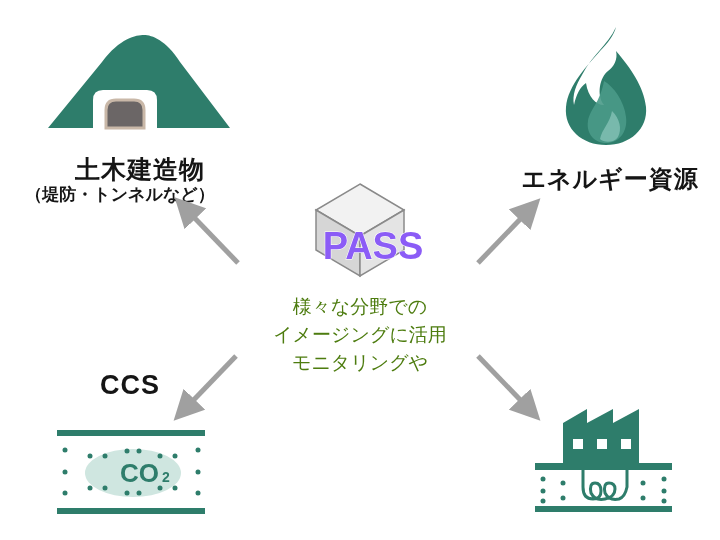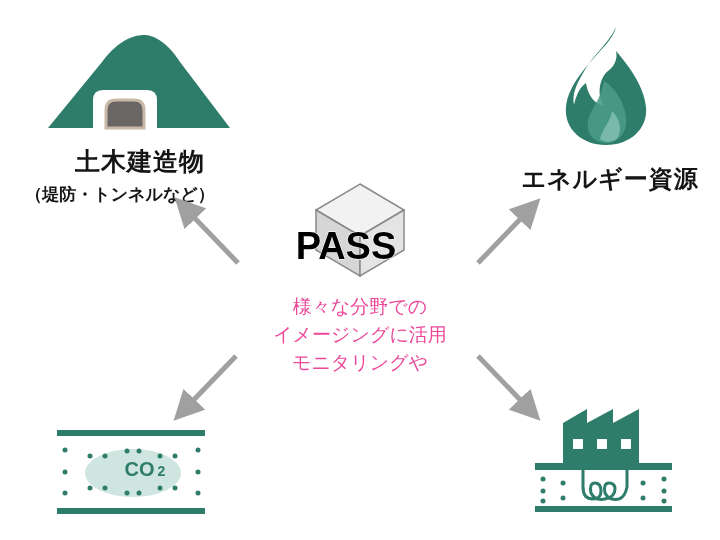--- a/index.html
+++ b/index.html
@@ -22,73 +22,74 @@
       white-space: nowrap;
       color: #151515;
     }
     .title-lg { font-size: 25px; letter-spacing: 1px; }
     .title-sm { font-size: 17px; letter-spacing: 0.5px; margin-top: 8px; }
     .center-text {
       font-size: 19px;
       line-height: 28px;
       text-align: center;
       white-space: nowrap;
-      color: #ec4899;
+      color: #4d7c0f;
     }
     svg { display: block; overflow: visible; }
   </style>
 </head>
 <body>
 
 <div class="abs" style="left:40px; top:30px; width:200px; height:170px;">
   <svg class="abs" style="left:0; top:0;" width="200" height="110" viewBox="0 0 200 110">
     <path d="M8 98 L62 32 C80 8 96 5 104 5 C112 5 126 10 140 32 L190 98 Z" fill="#2e7d6b"></path>
     <path d="M53 98 L53 70 Q53 60 63 60 L107 60 Q117 60 117 70 L117 98 Z" fill="#ffffff"></path>
     <path d="M66 98 L66 80 Q66 70 76 70 L94 70 Q104 70 104 80 L104 98 Z" fill="#6b6666" stroke="#c9b8a8" stroke-width="3"></path>
   </svg>
-  <div class="abs label title-lg" style="left:0; top:115px; width:200px;">土木建造物</div>
+  <div class="abs label title-lg" style="left:0; top:123px; width:200px;">土木建造物</div>
   <div class="abs label title-sm" style="left:-40px; top:145px; width:240px; letter-spacing:0;">（堤防・トンネルなど）</div>
 </div>
 
 <div class="abs" style="left:510px; top:20px; width:200px; height:180px;">
   <svg class="abs" style="left:50px; top:5px;" width="90" height="125" viewBox="0 0 90 125">
     <path d="M56 2 C48 20 32 30 22 50 C16 60 12 70 14 80 C16 70 20 62 26 58 C28 72 36 80 44 80 C36 70 40 52 48 46 C54 42 58 34 56 26 C70 42 84 62 86 82 C88 104 70 120 46 120 C22 120 4 104 6 82 C8 60 28 40 40 26 C48 18 54 10 56 2 Z" fill="#2e7d6b"></path>
     <path d="M44 56 C54 62 64 76 66 92 C68 108 58 118 46 118 C34 118 26 108 28 96 C30 84 40 78 44 56 Z" fill="#4a9a88" opacity="0.9"></path>
     <path d="M52 86 C60 94 62 104 58 112 C54 118 44 118 40 114 C42 104 50 98 52 86 Z" fill="#7dbcb0" opacity="0.9"></path>
   </svg>
   <div class="abs label title-lg" style="left:-10px; top:143px; width:220px; font-size:24px;">エネルギー資源</div>
 </div>
 
 <div class="abs" style="left:250px; top:180px; width:220px; height:200px;">
   <svg class="abs" style="left:60px; top:0;" width="100" height="100" viewBox="0 0 100 100">
     <polygon points="50,4 94,30 50,56 6,30" fill="#f2f2f2" stroke="#8a8a8a" stroke-width="1.5"></polygon>
     <polygon points="6,30 50,56 50,96 6,70" fill="#d6d6d6" stroke="#8a8a8a" stroke-width="1.5"></polygon>
     <polygon points="94,30 50,56 50,96 94,70" fill="#e4e4e4" stroke="#8a8a8a" stroke-width="1.5"></polygon>
   </svg>
-  <div class="abs" style="left:44px; top:45px; width:104px; text-align:center; font-family:'Liberation Sans', sans-serif; font-weight:bold; font-size:38px; color:#000000; letter-spacing:0px; -webkit-text-stroke:1px #ffffff; paint-order:stroke fill;">PASS</div>
+  <div class="abs" style="left:71px; top:45px; width:104px; text-align:center; font-family:'Liberation Sans', sans-serif; font-weight:bold; font-size:38px; color:#8b5cf6; letter-spacing:0px; -webkit-text-stroke:1px #ffffff; paint-order:stroke fill;">PASS</div>
   <div class="abs center-text" style="left:0; top:112px; width:220px;">
     <div>様々な分野での</div>
     <div>イメージングに活用</div>
     <div>モニタリングや</div>
   </div>
 </div>
 
 <svg class="abs" style="left:0; top:0;" width="720" height="540" viewBox="0 0 720 540">
   <defs>
     <marker id="ah" markerWidth="6" markerHeight="6" refX="3" refY="3" orient="auto" markerUnits="strokeWidth">
       <path d="M0,0 L6,3 L0,6 Z" fill="#a0a0a0"></path>
     </marker>
   </defs>
   <line x1="238" y1="263" x2="185" y2="208" stroke="#a0a0a0" stroke-width="5" marker-end="url(#ah)"></line>
   <line x1="478" y1="263" x2="530" y2="209" stroke="#a0a0a0" stroke-width="5" marker-end="url(#ah)"></line>
   <line x1="236" y1="356" x2="184" y2="410" stroke="#a0a0a0" stroke-width="5" marker-end="url(#ah)"></line>
   <line x1="478" y1="356" x2="530" y2="410" stroke="#a0a0a0" stroke-width="5" marker-end="url(#ah)"></line>
 </svg>
 
 <div class="abs" style="left:50px; top:370px; width:170px; height:150px;">
+  <div class="abs label title-lg" style="left:30px; top:0; width:100px; font-size:27px; font-family:'Liberation Sans', sans-serif;">CCS</div>
   <svg class="abs" style="left:5px; top:60px;" width="160" height="90" viewBox="0 0 160 90">
     <rect x="2" y="0" width="148" height="6" fill="#2e7d6b"></rect>
     <rect x="2" y="78" width="148" height="6" fill="#2e7d6b"></rect>
     <ellipse cx="78" cy="43" rx="48" ry="24" fill="#cfe6e0"></ellipse>
     <g fill="#2e7d6b">
       <circle cx="10" cy="20" r="2.5"></circle>
         <circle cx="10" cy="42" r="2.5"></circle>
         <circle cx="10" cy="63" r="2.5"></circle>
       <circle cx="35" cy="26" r="2.5"></circle>
         <circle cx="50" cy="26" r="2.5"></circle>
@@ -101,21 +102,21 @@
         <circle cx="143" cy="63" r="2.5"></circle>
       <circle cx="35" cy="58" r="2.5"></circle>
         <circle cx="50" cy="58" r="2.5"></circle>
       <circle cx="72" cy="63" r="2.5"></circle>
         <circle cx="84" cy="63" r="2.5"></circle>
       <circle cx="105" cy="58" r="2.5"></circle>
         <circle cx="120" cy="58" r="2.5"></circle>
     </g>
   </svg>
   <div class="abs" style="left:55px; top:88px; width:80px; text-align:center; color:#2e7d6b; font-family:'Liberation Sans', sans-serif; font-weight:bold;">
-    <span style="font-size:20px;">CO</span><span style="font-size:14px; margin-left:3px;">2</span>
+    <span style="font-size:26px;">CO</span><span style="font-size:14px; margin-left:3px;">2</span>
   </div>
 </div>
 
 <div class="abs" style="left:520px; top:360px; width:190px; height:165px;">
   <svg class="abs" style="left:15px; top:45px;" width="150" height="115" viewBox="0 0 150 115">
     <path d="M28 62 L28 18 L52 4 L52 18 L78 4 L78 18 L104 4 L104 62 Z" fill="#2e7d6b"></path>
     <g fill="#ffffff">
       <rect x="38" y="34" width="10" height="10"></rect>
       <rect x="62" y="34" width="10" height="10"></rect>
       <rect x="86" y="34" width="10" height="10"></rect>

